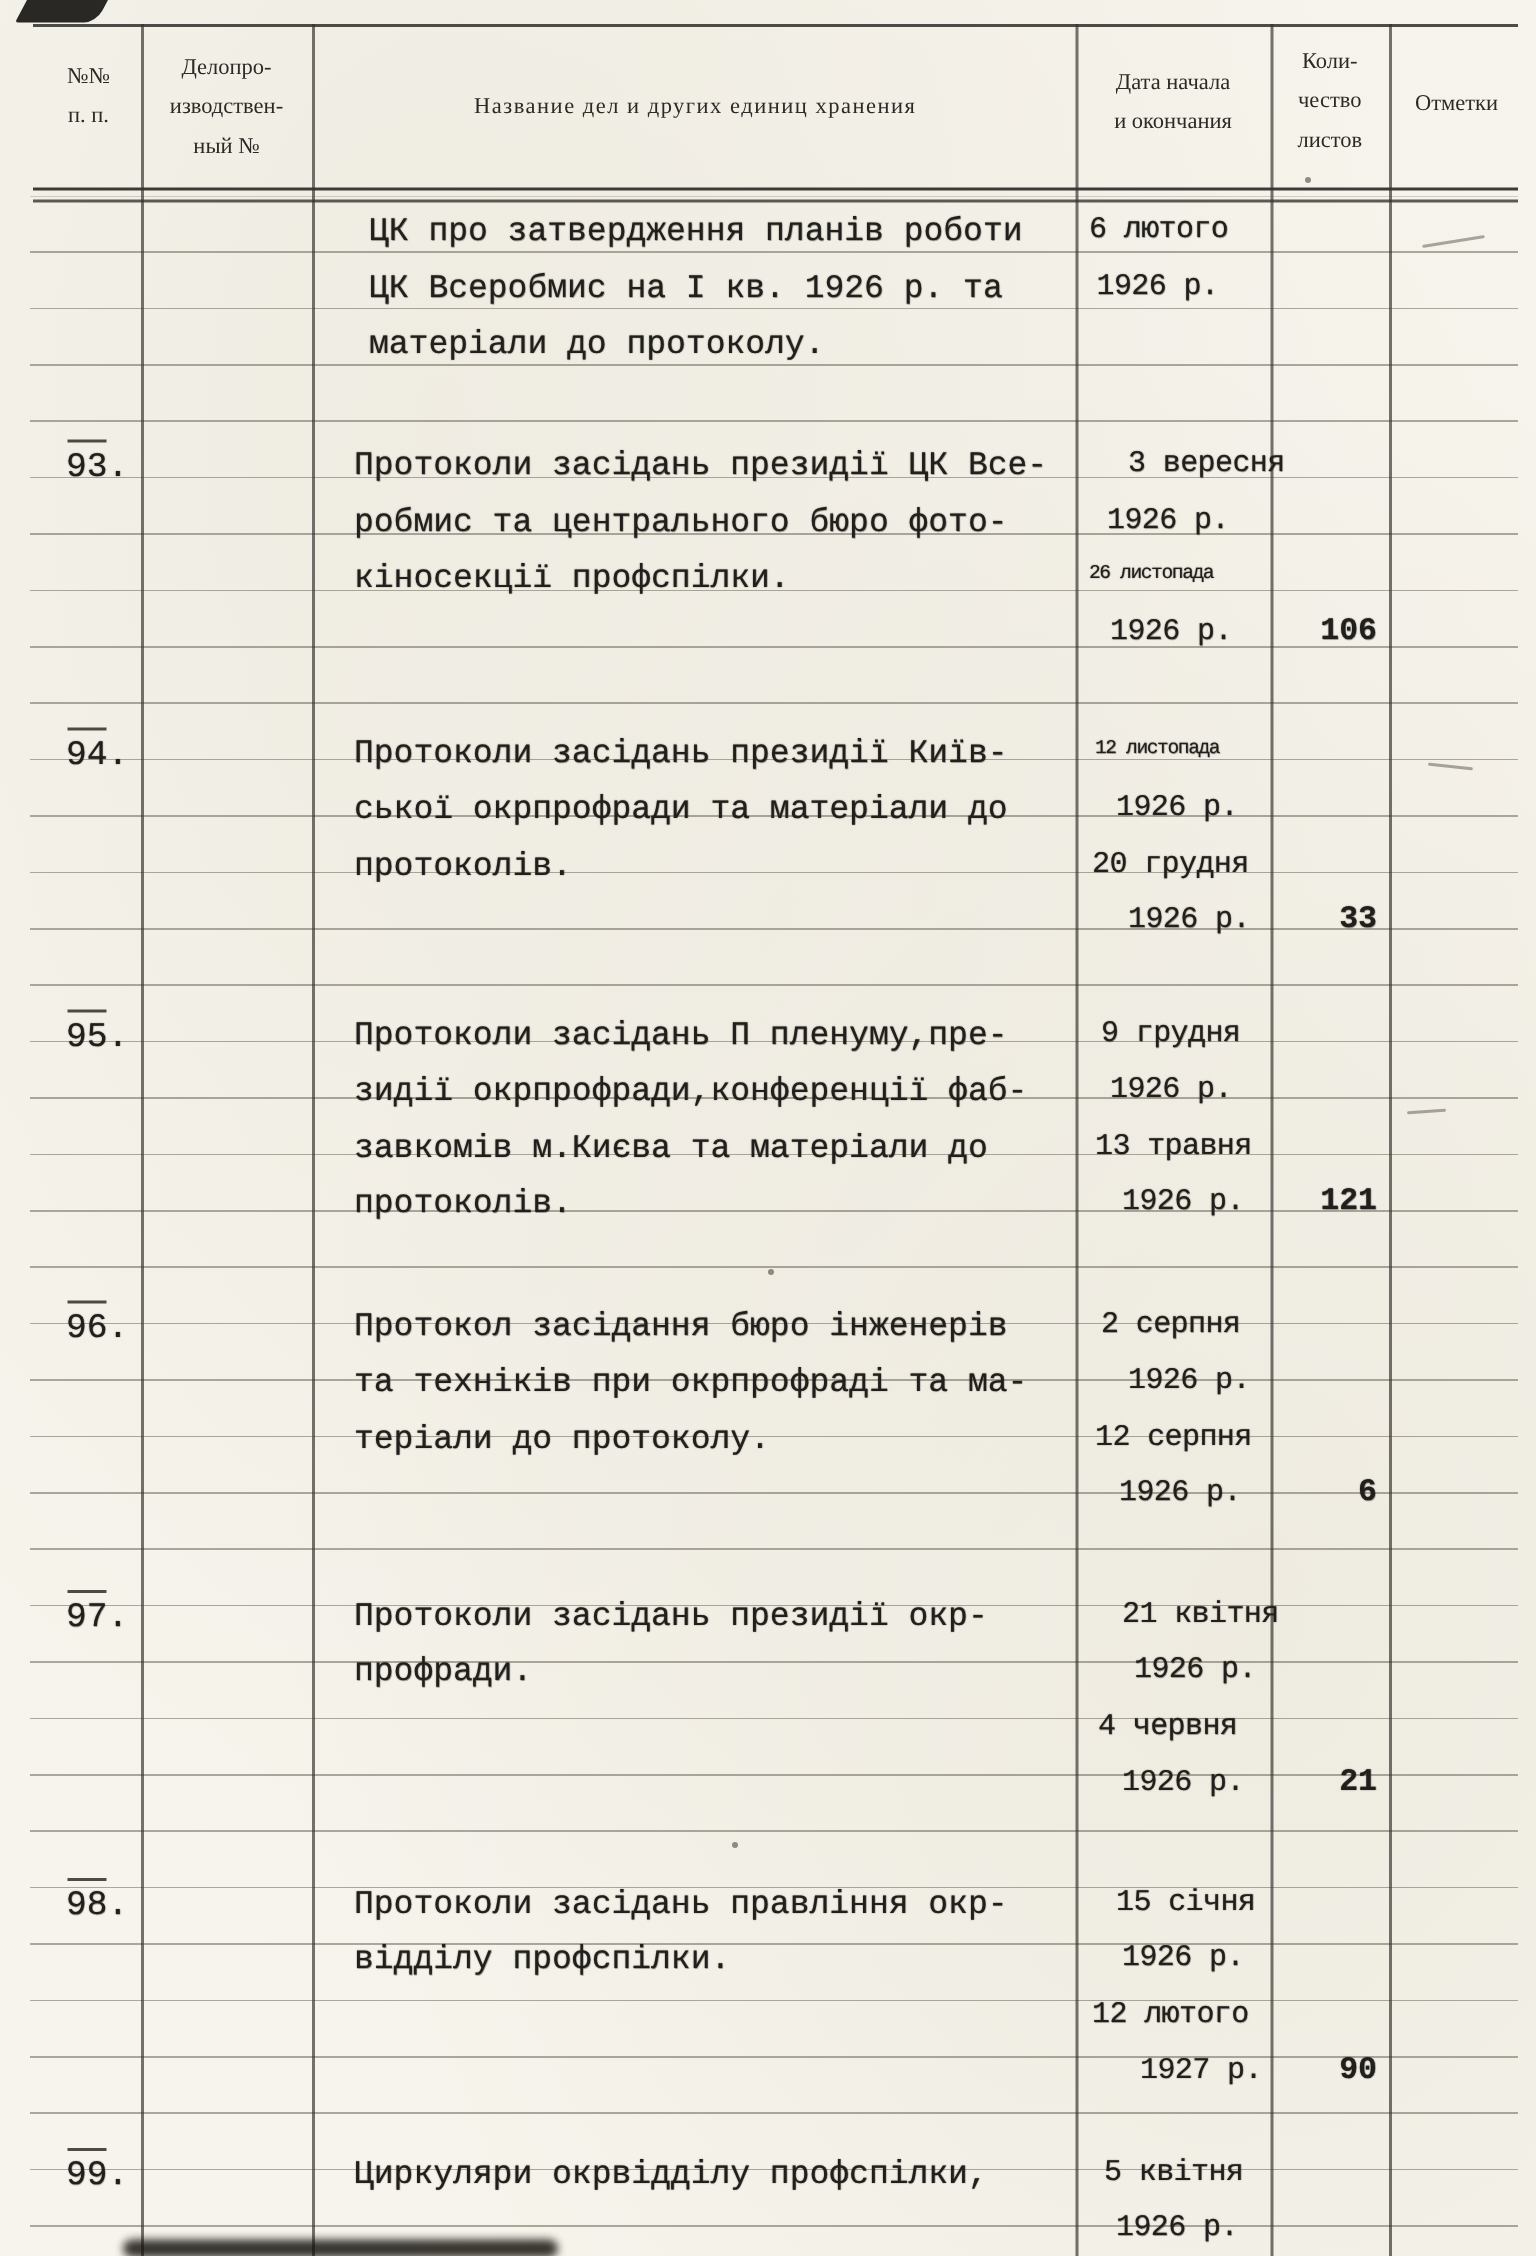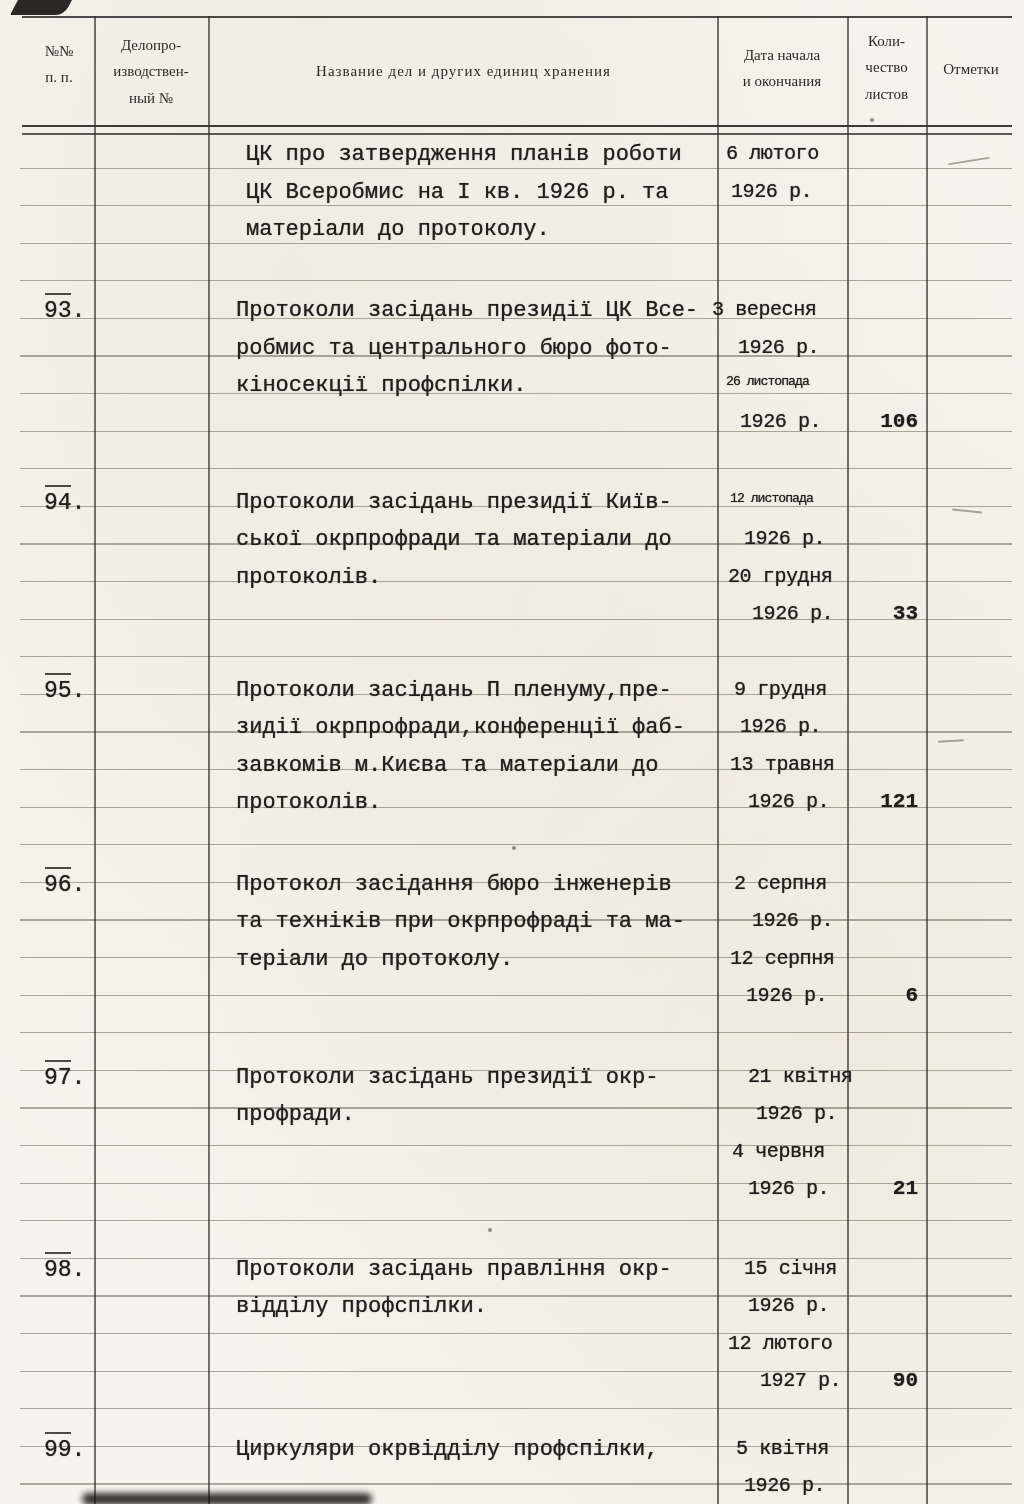--- a/index.html
+++ b/index.html
@@ -98,21 +98,21 @@
     <div class="tw title t0" style="top:217px">матеріали до протоколу.</div>
     <div class="tw date" style="top:142px;left:726px">6 лютого</div>
     <div class="tw date" style="top:180px;left:731px">1926 р.</div>
   </div>
 
   <div>
     <div class="tw num" style="top:298px">93.</div>
     <div class="tw title" style="top:298px">Протоколи засідань президії ЦК Все-</div>
     <div class="tw title" style="top:336px">робмис та центрального бюро фото-</div>
     <div class="tw title" style="top:373px">кіносекції профспілки.</div>
-    <div class="tw date" style="top:298px;left:712px">3 вересня</div>
+    <div class="tw date" style="top:298px;left:752px">3 вересня</div>
     <div class="tw date" style="top:336px;left:738px">1926 р.</div>
     <div class="tw date long" style="top:374px;left:726px">26 листопада</div>
     <div class="tw date" style="top:410px;left:740px">1926 р.</div>
     <div class="tw sheets" style="top:410px">106</div>
   </div>
 
   <div>
     <div class="tw num" style="top:490px">94.</div>
     <div class="tw title" style="top:490px">Протоколи засідань президії Київ-</div>
     <div class="tw title" style="top:527px">ської окрпрофради та матеріали до</div>

